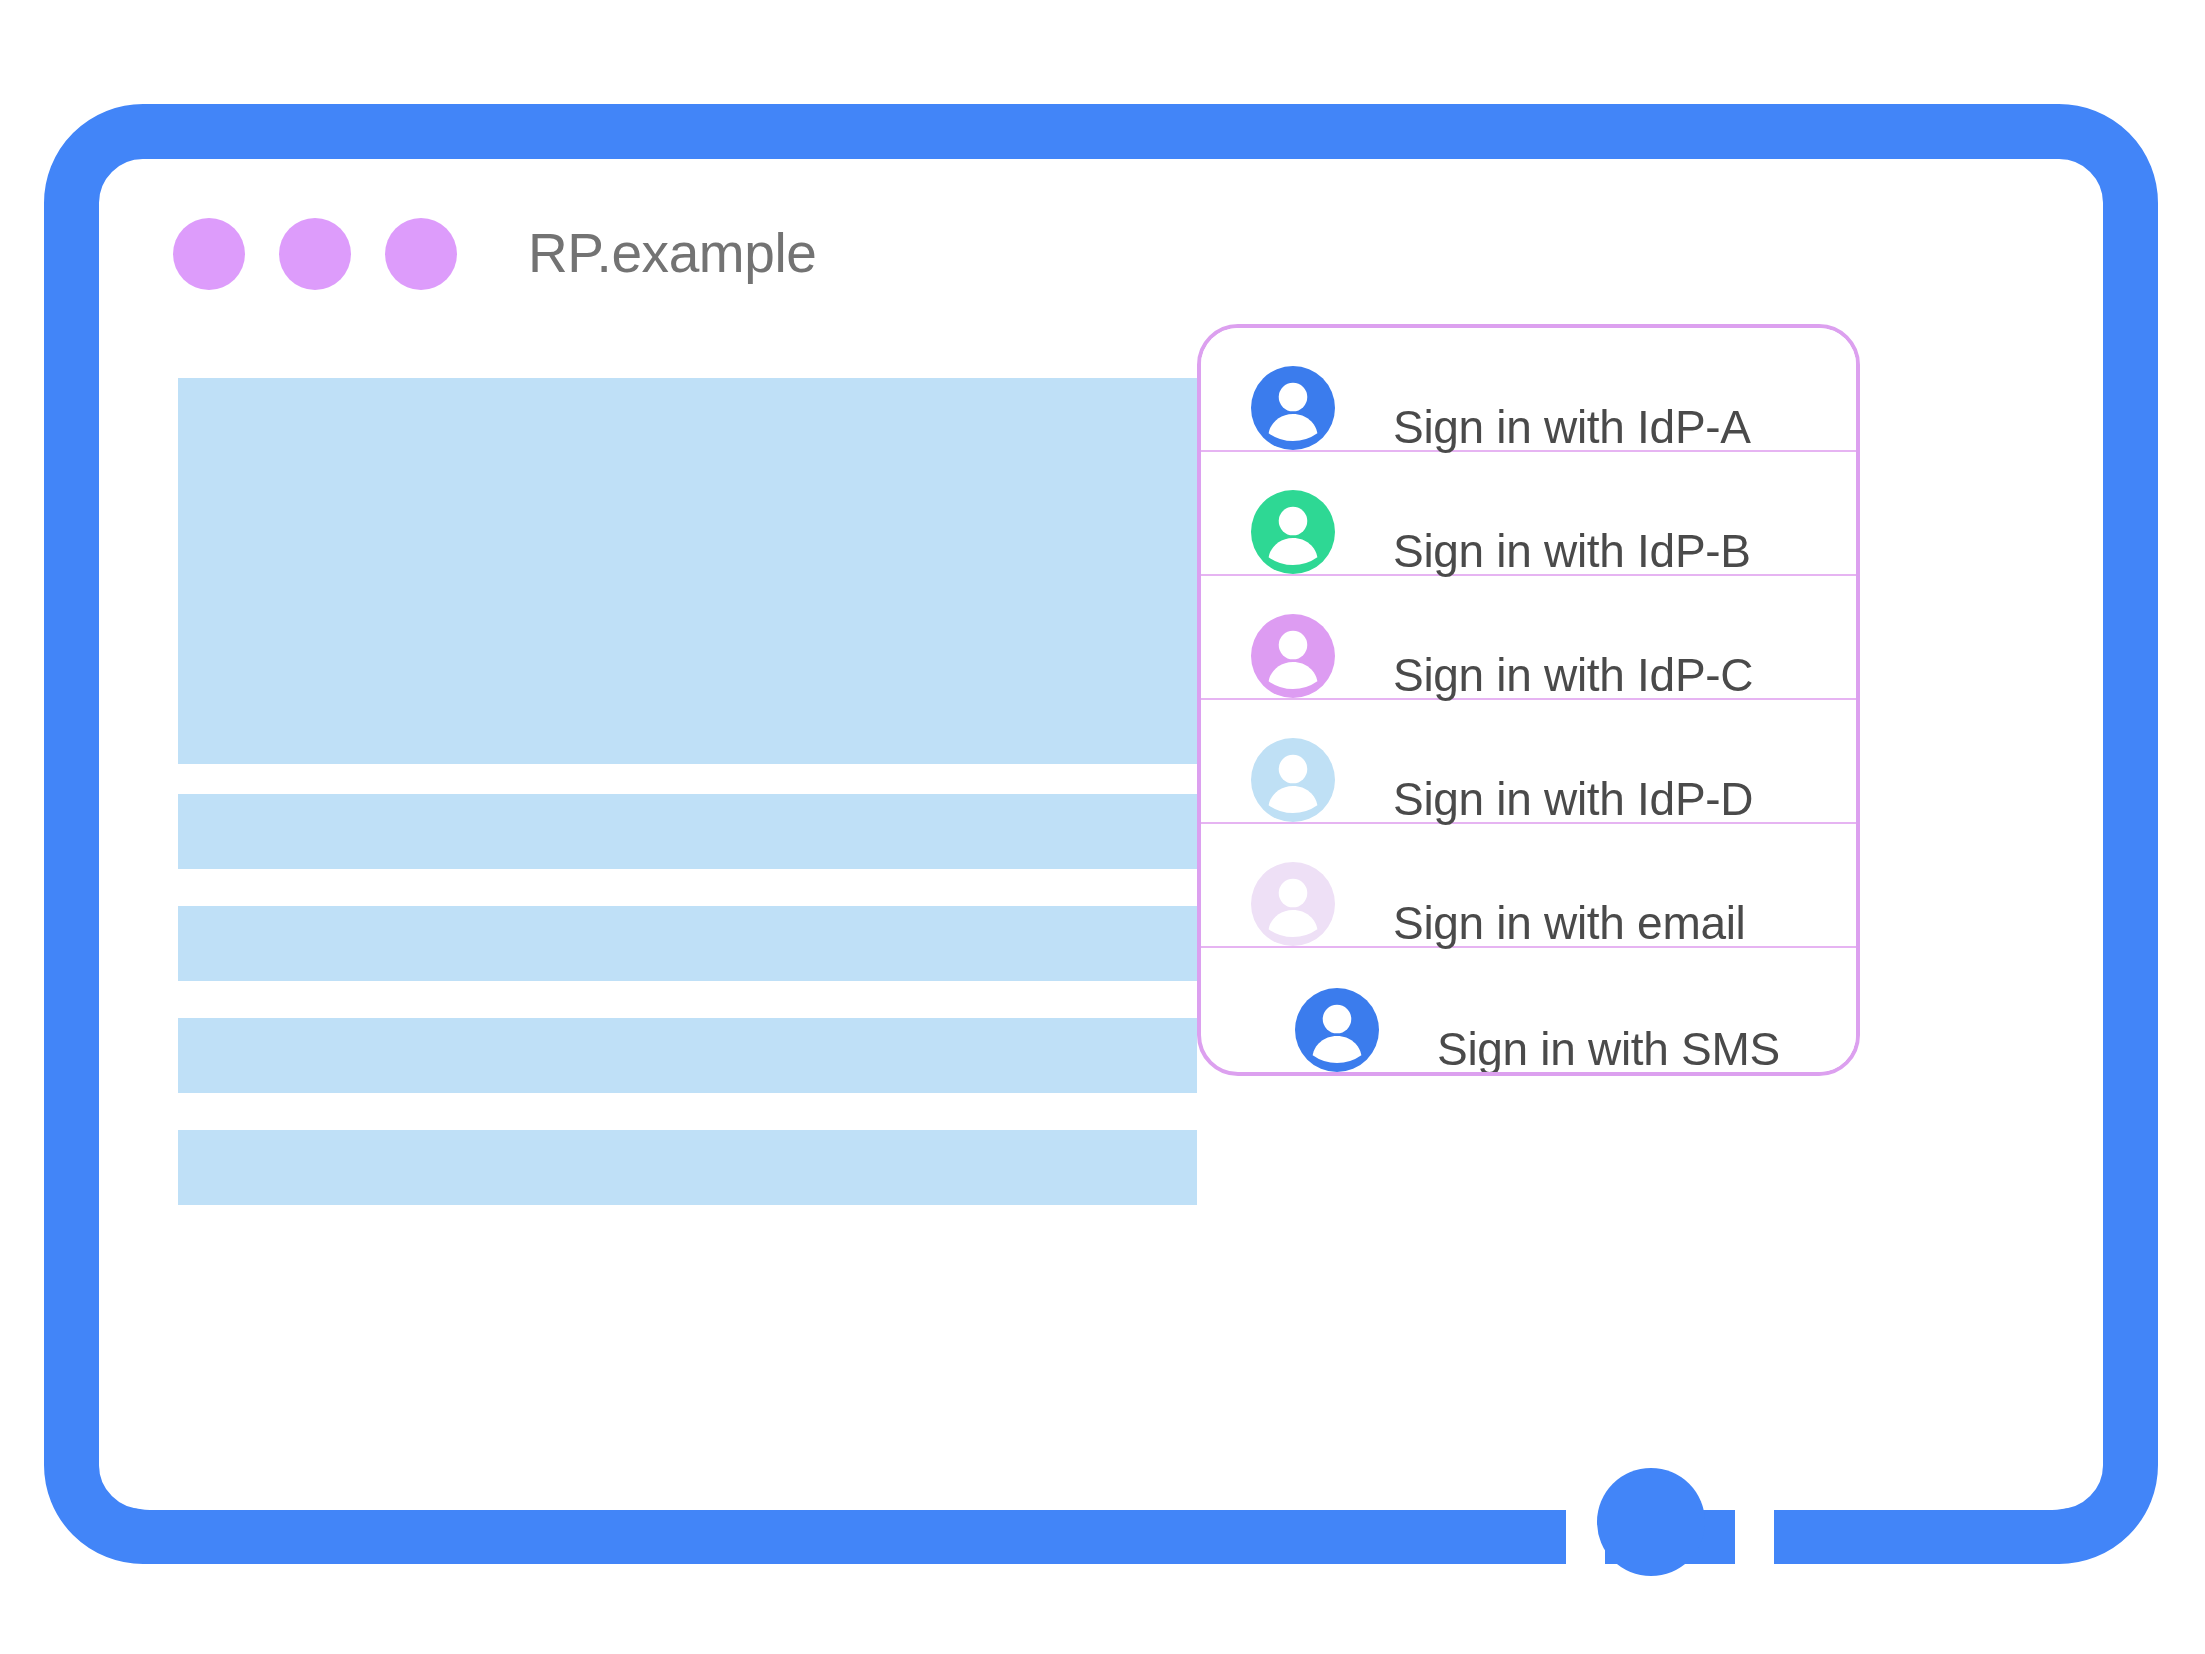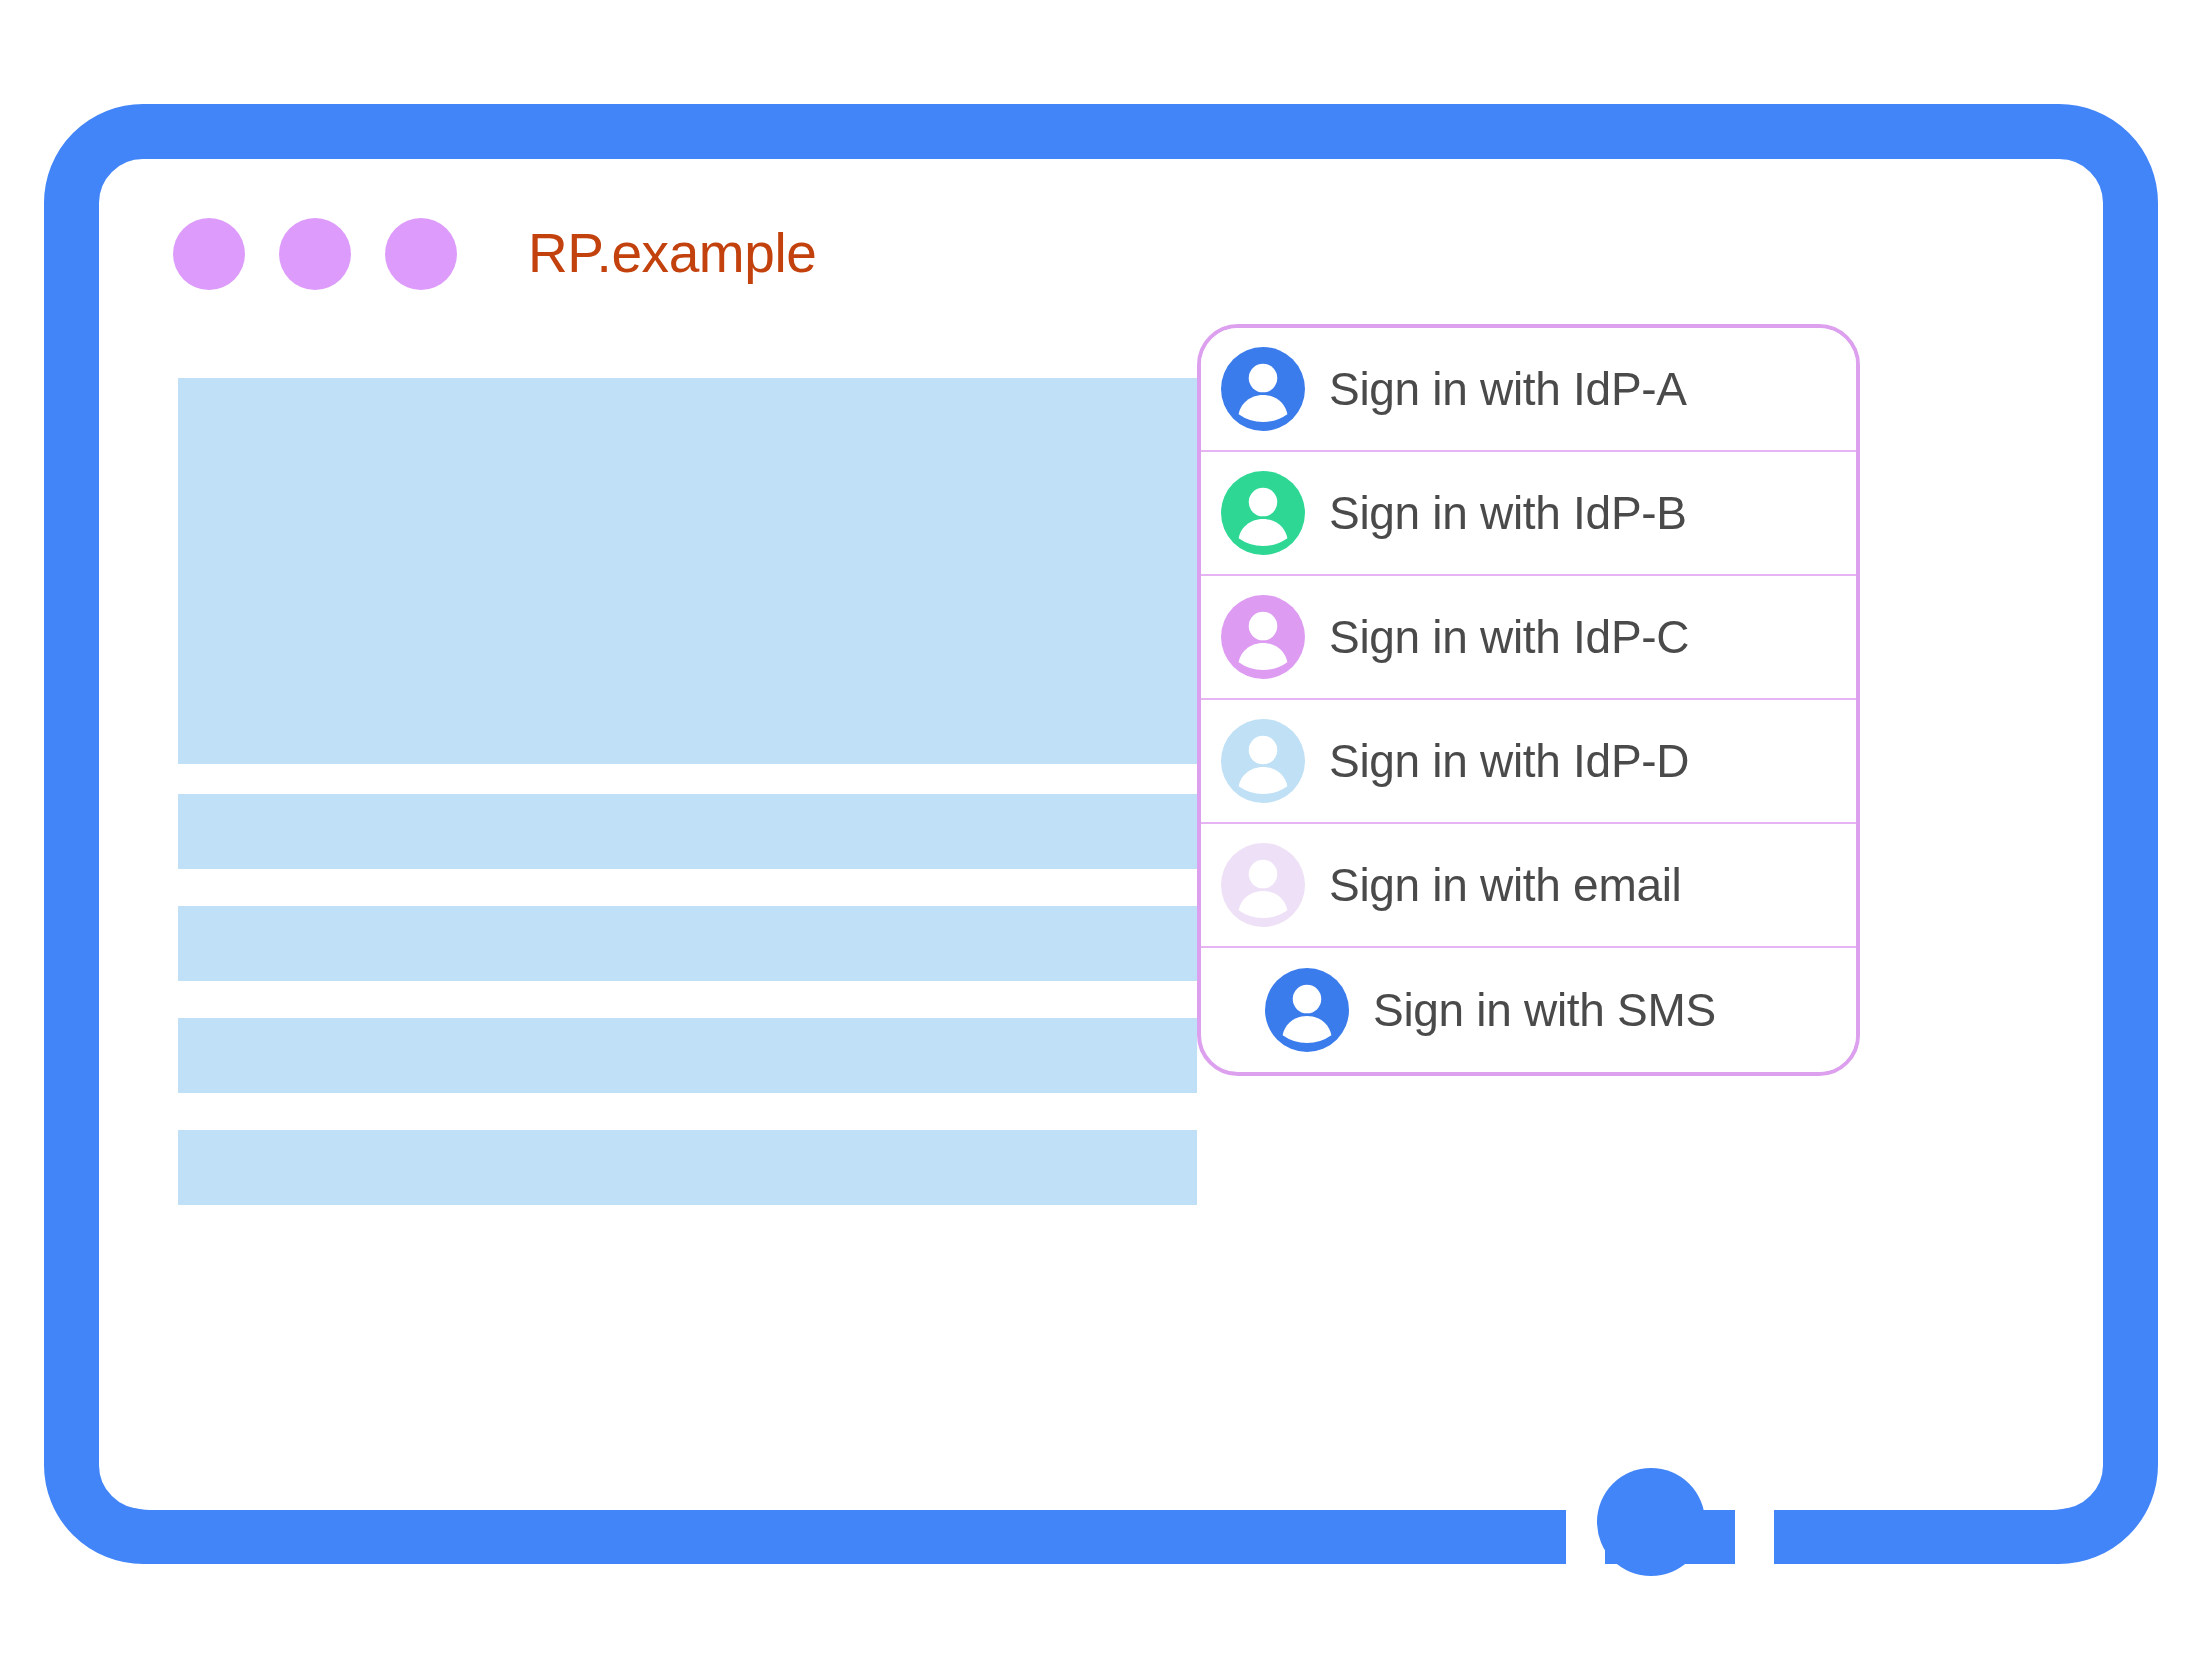--- a/index.html
+++ b/index.html
@@ -85,21 +85,21 @@
     width: 72px;
     height: 72px;
     border-radius: 50%;
     background: #dd9cfb;
     flex: 0 0 auto;
   }
   .site-title {
     margin-left: 37px;
     font-size: 55px;
     line-height: 1;
-    color: #c2410c;
+    color: #737373;
     letter-spacing: -0.4px;
     white-space: nowrap;
   }
 
   
   .content-col {
     position: absolute;
     left: 79px;
     top: 219px;
     width: 1019px;
@@ -119,27 +119,28 @@
     top: 165px;
     width: 663px;
     box-sizing: border-box;
     border: 4.4px solid #dca0ef;
     border-radius: 41px;
     background: #ffffff;
     overflow: hidden;
   }
   .signin-row {
     display: flex;
-    align-items: center;
+    align-items: flex-end;
     height: 124px;
-    padding-left: 20px;
+    padding-left: 50px;
     box-sizing: border-box;
     background: #ffffff;
     border-bottom: 2.6px solid #e6b4f2;
     cursor: pointer;
+    gap: 34px;
   }
   .signin-row:last-child { border-bottom: none; margin-left: 44px; }
 
   .avatar {
     flex: 0 0 auto;
     width: 84px;
     height: 84px;
     margin-right: 24px;
   }
   .avatar svg { display: block; width: 84px; height: 84px; }

